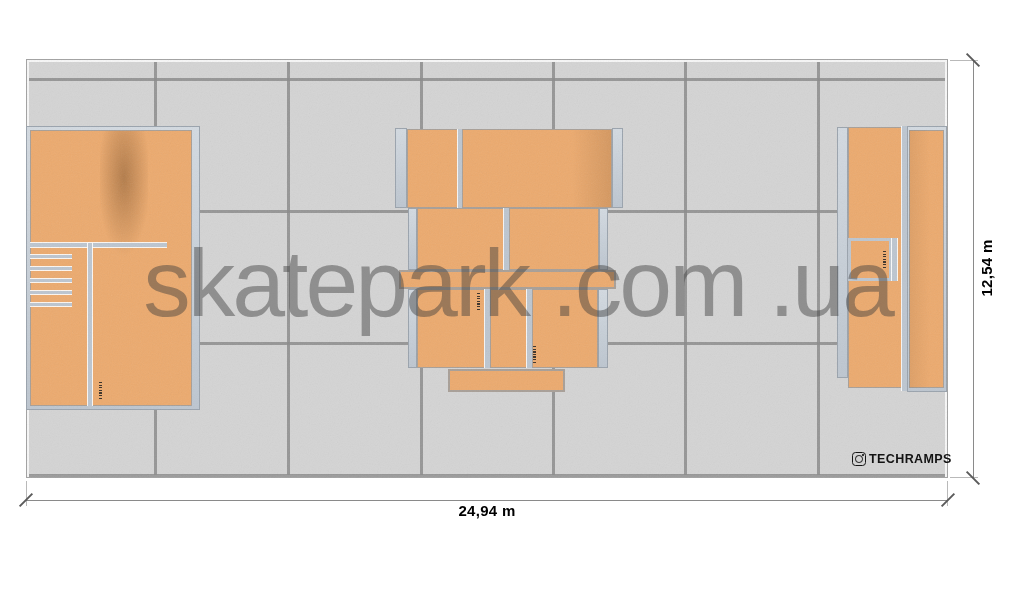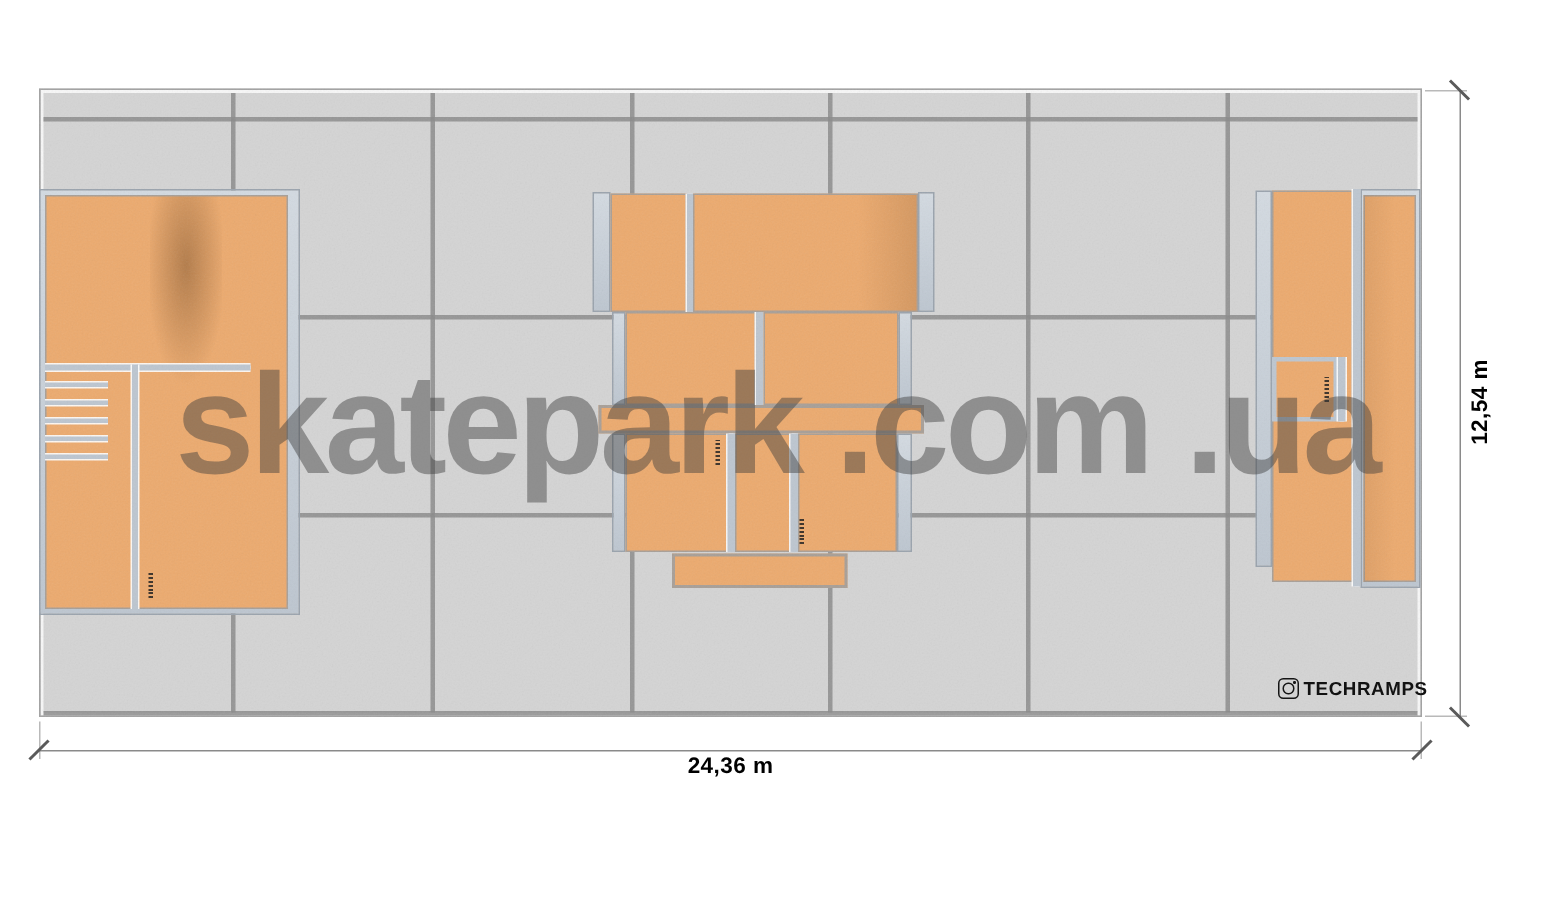--- a/index.html
+++ b/index.html
@@ -55,21 +55,21 @@
   .tick.backslash{transform:rotate(45deg);}
   .dimlabel{
     color:var(--text,#000);font-size:15px;font-weight:bold;
     text-align:center;white-space:nowrap;letter-spacing:.3px;
   }
   #dim-height-label{transform:rotate(-90deg);}
 
   
   #watermark{
     left:0;right:0;top:236px;text-align:center;
-    font-size:95px;font-weight:bold;line-height:1;
+    font-size:95px;font-weight:normal;line-height:1;
     letter-spacing:-3px;white-space:nowrap;
     color:var(--watermark,rgba(60,60,60,.45));
     z-index:40;pointer-events:none;
   }
 
   
   #brand{
     left:852px;top:452px;display:flex;align-items:center;gap:3px;z-index:30;
   }
   #brand-icon{
@@ -166,21 +166,21 @@
     <rect width="922" height="419" fill="#888" filter="url(#noiseF)"></rect>
   </svg>
 
   <div id="watermark" class="abs">skatepark .com .ua</div>
 
   <div class="abs extline" style="left:26px;top:481px;width:1px;height:25px"></div>
   <div class="abs extline" style="left:947px;top:481px;width:1px;height:25px"></div>
   <div class="abs dimline" style="left:26px;top:500px;width:922px;height:1px"></div>
   <div class="abs tick slash" style="left:26px;top:500px"></div>
   <div class="abs tick slash" style="left:948px;top:500px"></div>
-  <div class="abs dimlabel" style="left:417px;top:502px;width:140px">24,36 m</div>
+  <div class="abs dimlabel" style="left:417px;top:502px;width:140px">24,94 m</div>
 
   <div class="abs extline" style="left:950px;top:60px;width:28px;height:1px"></div>
   <div class="abs extline" style="left:950px;top:477px;width:28px;height:1px"></div>
   <div class="abs dimline" style="left:973px;top:60px;width:1px;height:418px"></div>
   <div class="abs tick backslash" style="left:973px;top:60px"></div>
   <div class="abs tick backslash" style="left:973px;top:478px"></div>
   <div id="dim-height-label" class="abs dimlabel" style="left:946px;top:260px;width:80px;height:16px">12,54 m</div>
 
   <div id="brand" class="abs">
     <div id="brand-icon">

